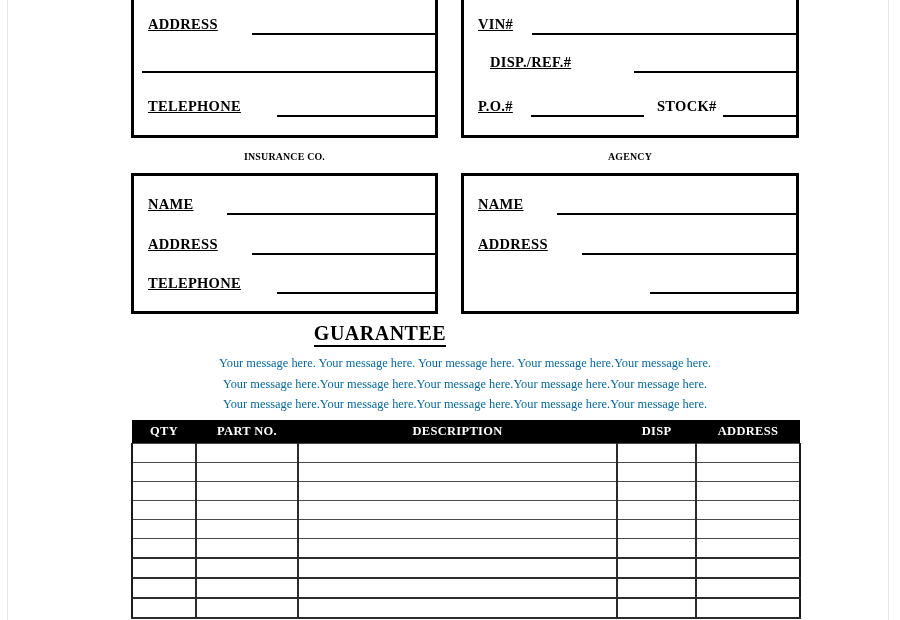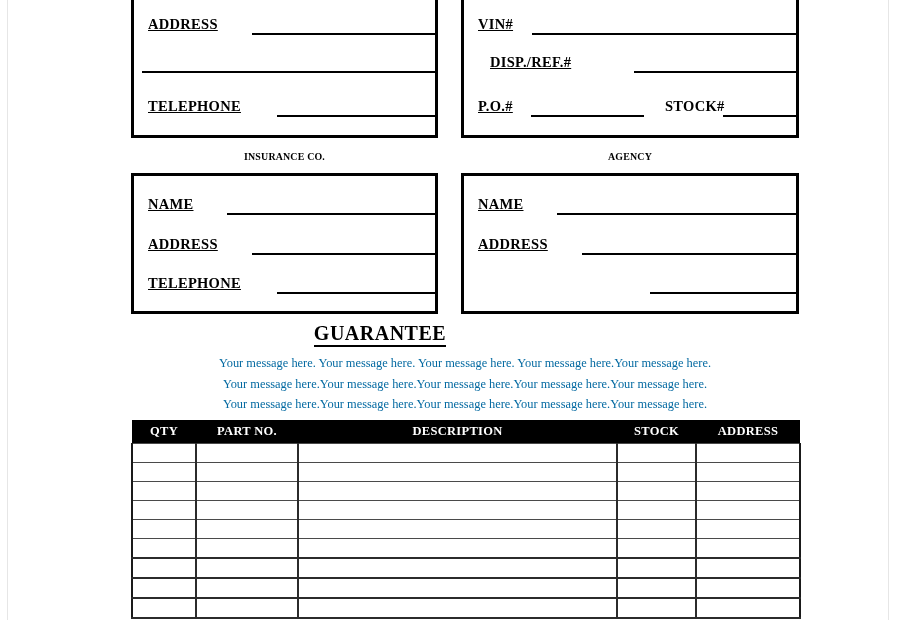--- a/index.html
+++ b/index.html
@@ -180,21 +180,21 @@
       <span class="lbl">VIN#</span>
       <span class="rule" style="left:68px; right:-3px;"></span>
     </div>
     <div class="field" style="top:98px;margin-left:12px;">
       <span class="lbl">DISP./REF.#</span>
       <span class="rule" style="left:158px; right:-3px;"></span>
     </div>
     <div class="field" style="top:142px;">
       <span class="lbl">P.O.#</span>
       <span class="rule" style="left:67px; width:113px;"></span>
-      <span class="lbl2" style="left:201px;">STOCK#</span>
+      <span class="lbl2" style="left:193px;">STOCK#</span>
       <span class="rule" style="left:259px; right:-3px;"></span>
     </div>
   </div>
 
   <div class="caption cap-ins">INSURANCE CO.</div>
   <div class="caption cap-agy">AGENCY</div>
 
   <div class="fieldbox box-bl">
     <div class="field" style="top:19px;">
       <span class="lbl">NAME</span>
@@ -239,21 +239,21 @@
       <col style="width:102px">
       <col style="width:319px">
       <col style="width:79px">
       <col style="width:104px">
     </colgroup>
     <thead>
       <tr>
         <th>QTY</th>
         <th>PART NO.</th>
         <th>DESCRIPTION</th>
-        <th>STOCK</th>
+        <th>DISP</th>
         <th>ADDRESS</th>
       </tr>
     </thead>
     <tbody>
       <tr>
           <td class="side"></td>
           <td class="div"></td>
           <td class="div"></td>
           <td class="div"></td>
           <td class="div side-r"></td>

